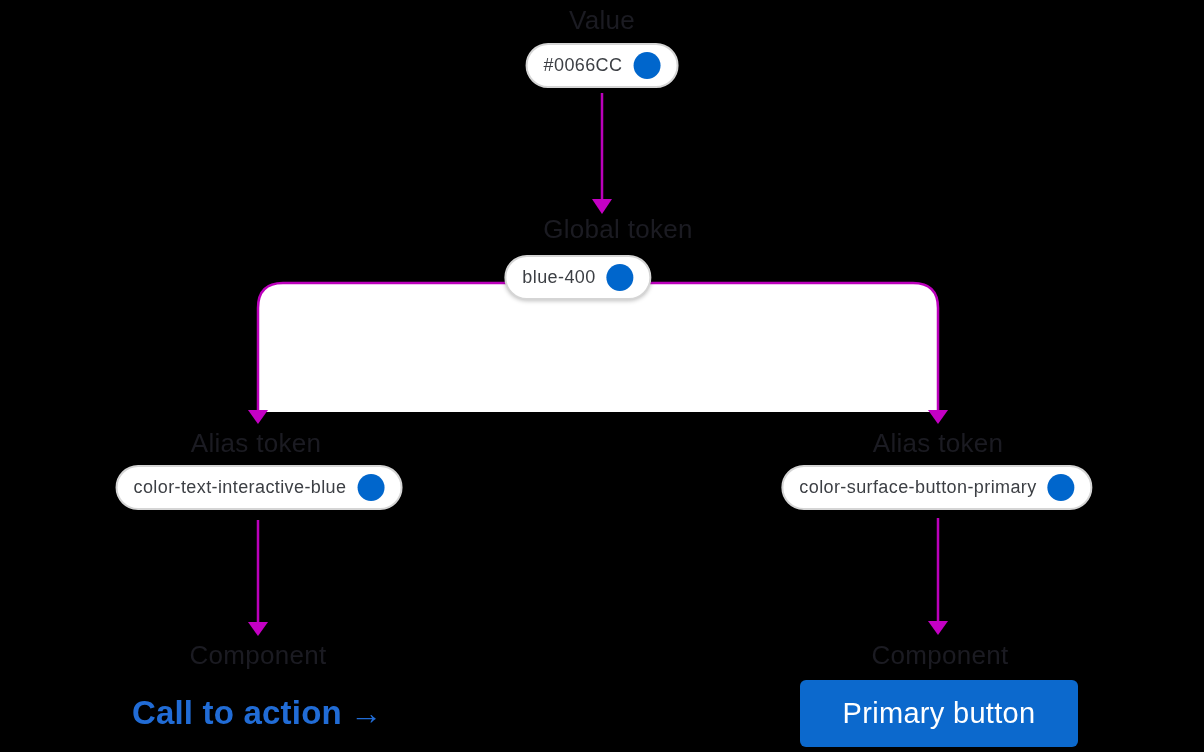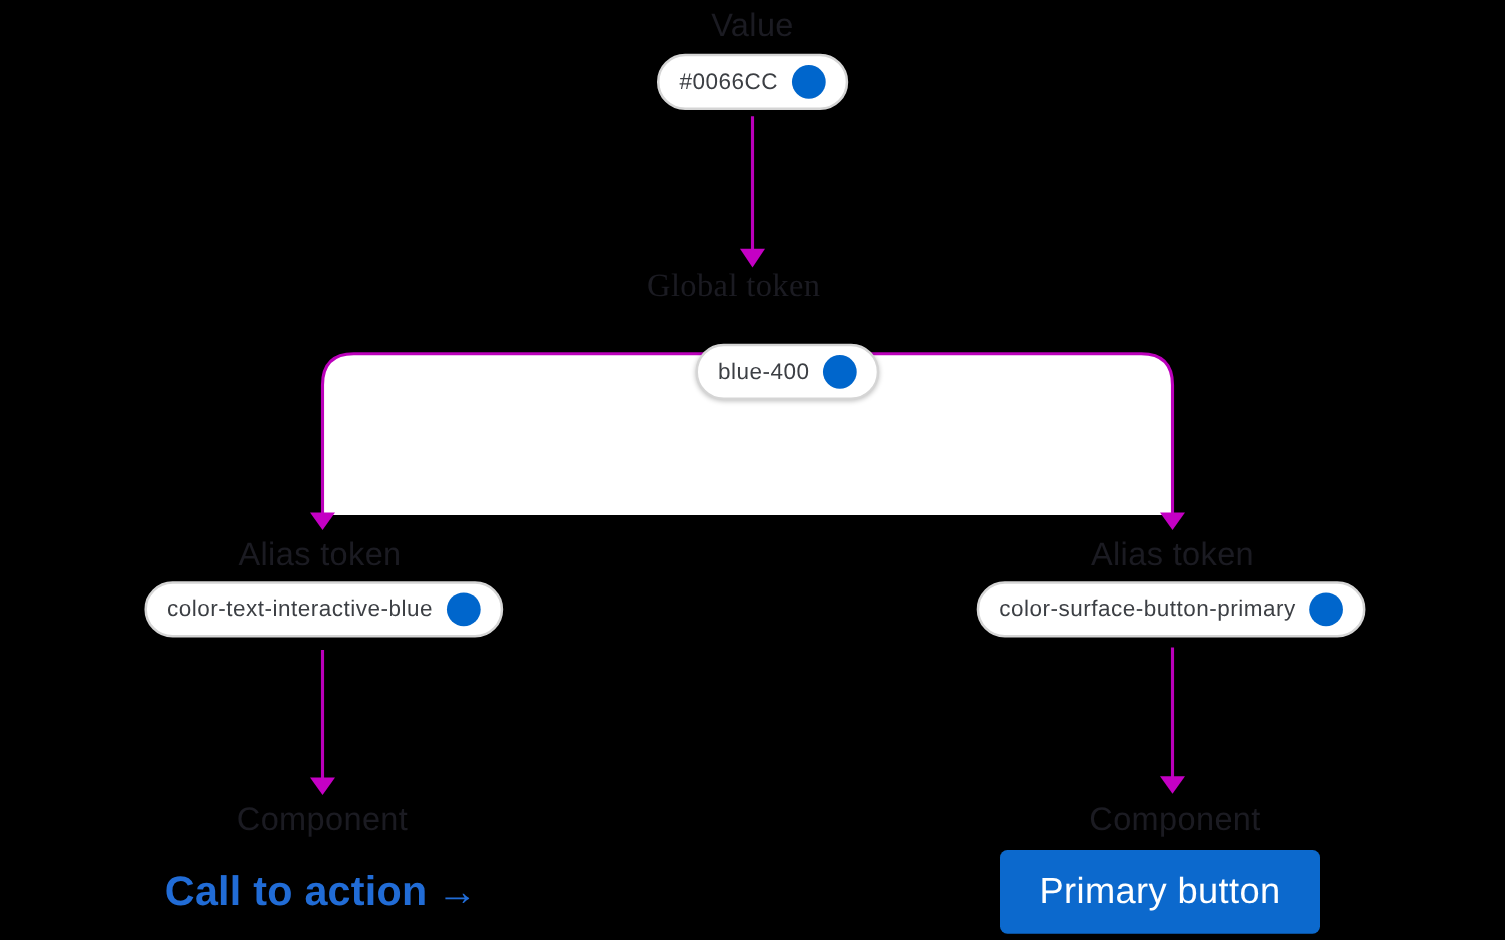--- a/index.html
+++ b/index.html
@@ -17,21 +17,21 @@
     position: absolute;
     transform: translateX(-50%);
     z-index: 2;
     font-size: 26px;
     font-weight: 500;
     letter-spacing: 0.3px;
     color: #1b1b22;
     white-space: nowrap;
   }
   .lbl-value        { left: 602px; top: 5px; text-align: right; }
-  .lbl-global       { left: 587px; top: 214px; font-family: Liberation Serif, serif; }
+  .lbl-global       { left: 618px; top: 214px; }
   .lbl-alias-left   { left: 256px; top: 428px; }
   .lbl-alias-right  { left: 938px; top: 428px; }
   .lbl-comp-left    { left: 258px; top: 640px; }
   .lbl-comp-right   { left: 940px; top: 640px; }
 
   .pill {
     position: absolute;
     transform: translateX(-50%);
     z-index: 3;
     display: flex;
@@ -42,21 +42,21 @@
     border-radius: 30px;
     padding: 7px 16px;
     font-family: Liberation Sans, sans-serif;
     font-size: 18px;
     letter-spacing: 0.4px;
     color: #3c3f44;
     white-space: nowrap;
     box-shadow: 0 1px 4px rgba(0,0,0,0.25);
   }
   .pill-value  { left: 602px; top: 43px; }
-  .pill-global { left: 630px; top: 255px; margin-top: 20px; }
+  .pill-global { left: 578px; top: 255px; }
   .pill-alias-left  { left: 259px; top: 465px; }
   .pill-alias-right { left: 937px; top: 465px; }
 
   .dot {
     width: 27px; height: 27px;
     border-radius: 50%;
     background: #0066CC;
     flex: 0 0 auto;
   }
 
@@ -74,21 +74,21 @@
     color: #216CD6;
     white-space: nowrap;
     cursor: pointer;
     text-decoration: none;
   }
   .cta .cta-arrow { font-weight: 700; font-size: 32px; }
 
   .primary-btn {
     position: absolute;
     left: 800px; top: 680px;
-    width: 256px; height: 67px;
+    width: 278px; height: 67px;
     z-index: 3;
     background: #0C69CD;
     border: none;
     border-radius: 6px;
     display: flex;
     align-items: center;
     justify-content: center;
     color: #ffffff;
     font-family: "Liberation Sans", sans-serif;
     font-size: 29px;

